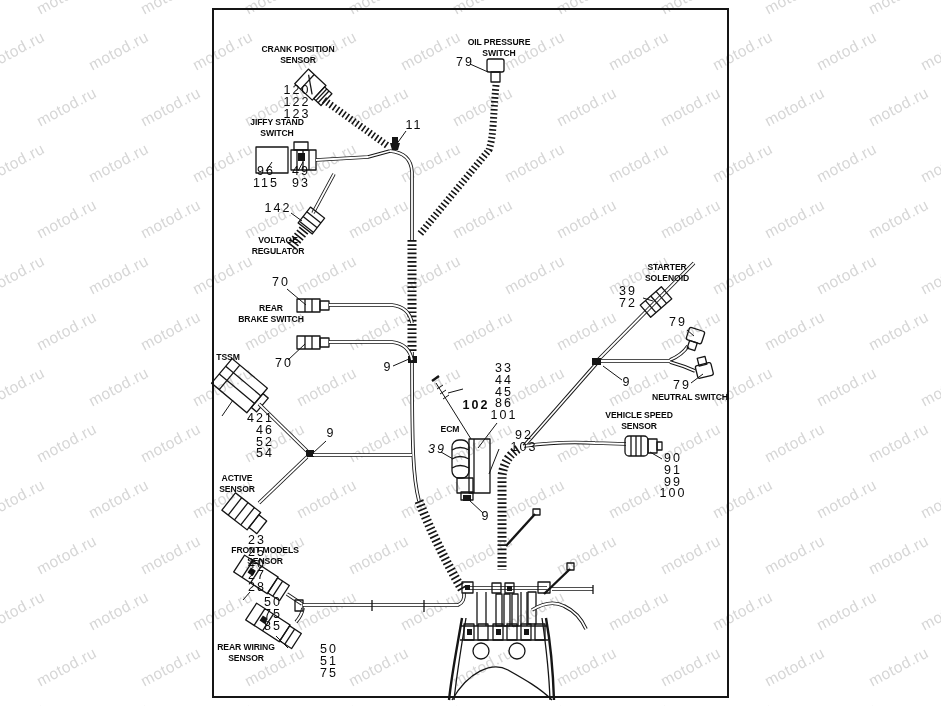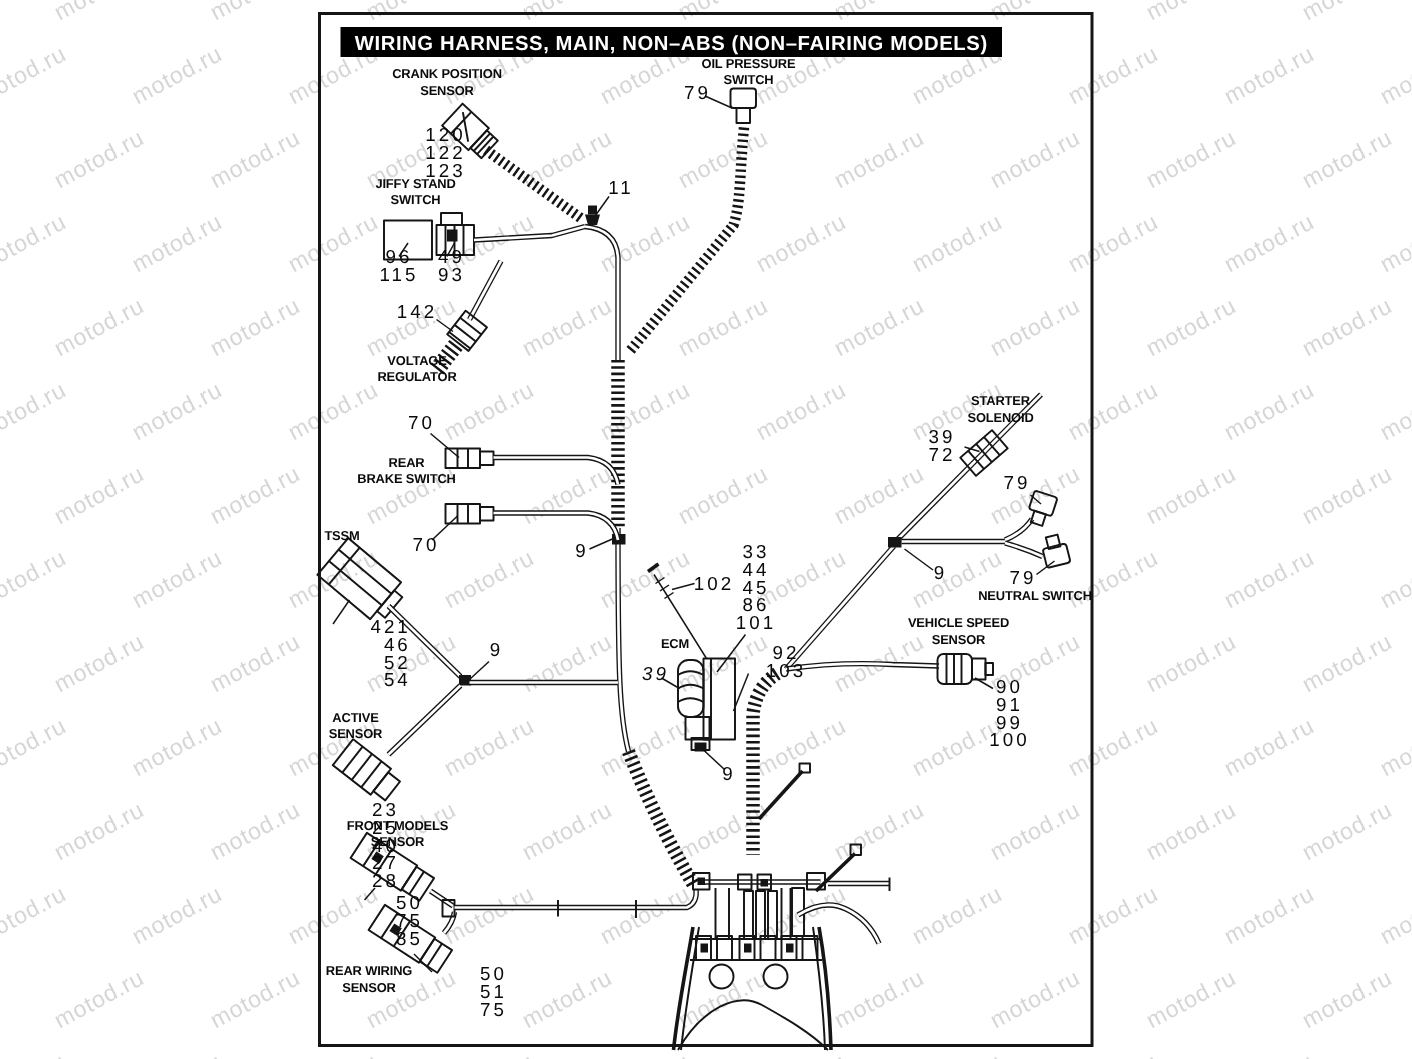--- a/index.html
+++ b/index.html
@@ -178,21 +178,20 @@
       <span class="wm" style="left: 398px; top: 714px; color: rgb(214, 214, 214);">motod.ru</span>
       <span class="wm" style="left: 502px; top: 714px; color: rgb(214, 214, 214);">motod.ru</span>
       <span class="wm" style="left: 606px; top: 714px; color: rgb(214, 214, 214);">motod.ru</span>
       <span class="wm" style="left: 710px; top: 714px; color: rgb(214, 214, 214);">motod.ru</span>
       <span class="wm" style="left: 814px; top: 714px; color: rgb(214, 214, 214);">motod.ru</span>
       <span class="wm" style="left: 918px; top: 714px; color: rgb(214, 214, 214);">motod.ru</span>
     </div>
 
   <div id="frame"></div>
 
-  <div id="title-bar">WIRING HARNESS, MAIN, NON–ABS (NON–FAIRING MODELS)</div>
 
   <svg id="art" width="941" height="706" viewBox="0 0 941 706">
 
     <g class="art-stroke">
       <g transform="translate(314,88) rotate(43)">
         <rect x="-17" y="-10" width="24" height="20"></rect>
         <line x1="-9" y1="-10" x2="-9" y2="10"></line>
         <line x1="-13" y1="-6" x2="3" y2="6"></line>
         <rect x="7" y="-8" width="10" height="16"></rect>
         <line x1="10" y1="-8" x2="10" y2="8"></line>
@@ -491,21 +490,21 @@
 25
 40
 27
 28</div>
       <div class="lbl num left" style="top: 597px; left: 232px;">50
 75
 85</div>
       <div class="lbl num left" style="top: 644px; left: 288px;">50
 51
 75</div>
-      <div class="lbl num" style="top: 384px; left: 476px; transform: translateX(-50%);">102</div>
+      <div class="lbl num" style="top: 400px; left: 476px; transform: translateX(-50%); font-weight: bold;">102</div>
       <div class="lbl num" style="top: 363px; left: 504px; transform: translateX(-50%);">33
 44
 45
 86
 101</div>
       <div class="lbl num" style="top: 430px; left: 524px; transform: translateX(-50%);">92
 103</div>
       <div class="lbl num" style="top: 444px; left: 437px; transform: translateX(-50%); font-style: italic;">39</div>
       <div class="lbl num" style="top: 511px; left: 486px; transform: translateX(-50%);">9</div>
       <div class="lbl num" style="top: 286px; left: 628px; transform: translateX(-50%);">39

